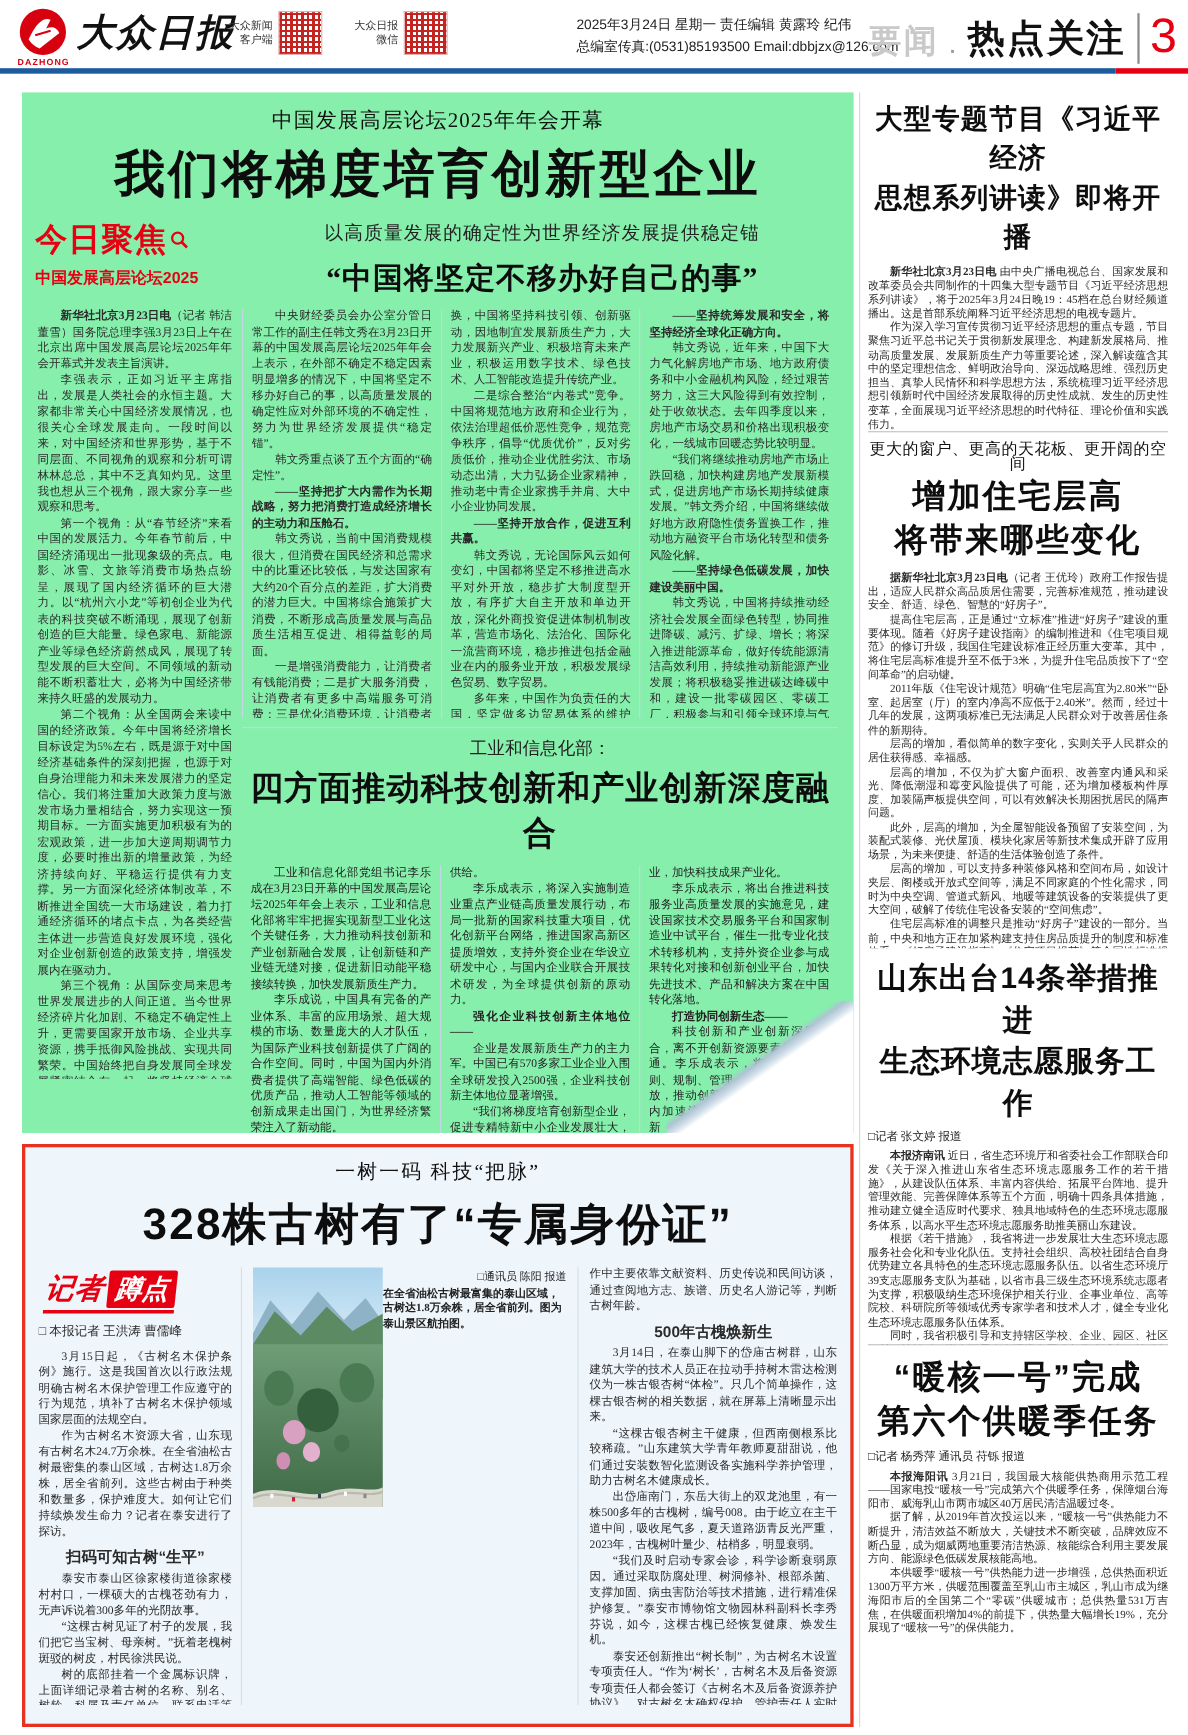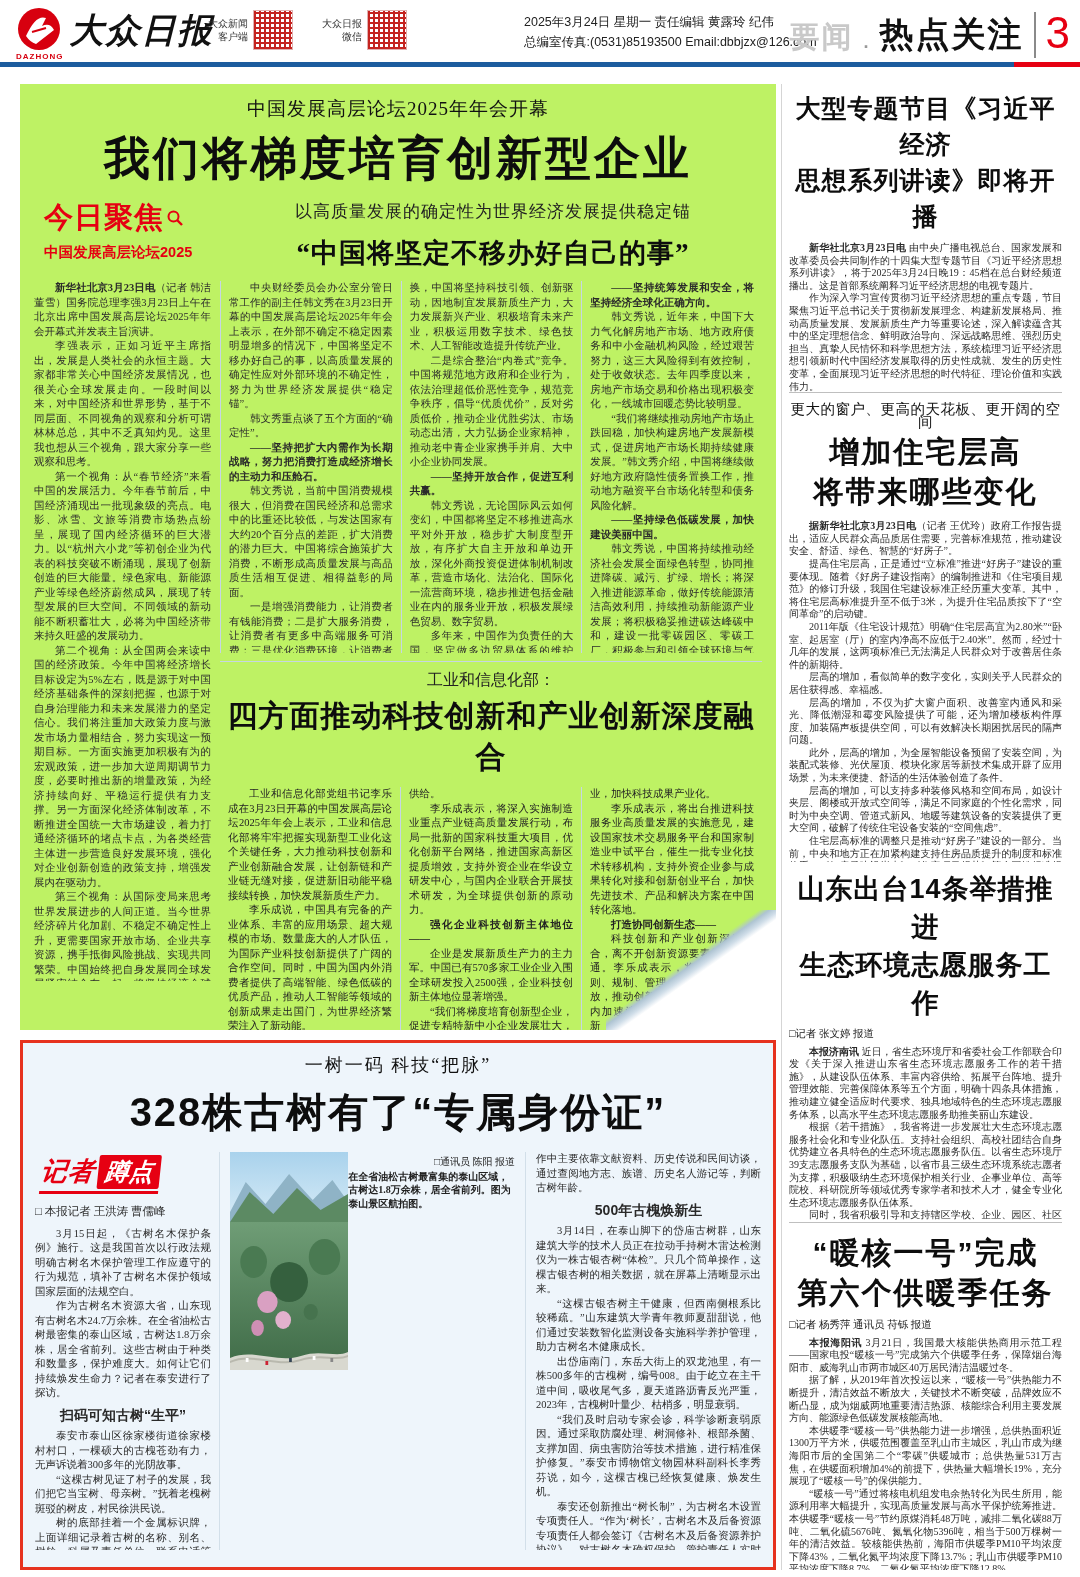--- a/index.html
+++ b/index.html
@@ -22,26 +22,26 @@
   .section-wrap{position:absolute;right:10px;top:6px;display:flex;align-items:flex-end;gap:10px;height:52px;}
   .section-light{font:700 30px "Liberation Sans",sans-serif;color:#c9c9c9;letter-spacing:2px;}
   .section-dot{font:700 18px "Liberation Sans",sans-serif;color:#999;}
   .section-bold{font:900 34px "Liberation Sans",sans-serif;color:#111;letter-spacing:2px;}
   .pagenum-divider{width:2px;height:46px;background:#8a8a8a;}
   .page-number{font:400 44px "Liberation Sans",sans-serif;color:#e60012;}
   .header-rule{position:absolute;top:62px;left:0;width:1014px;height:5px;background:#1c5c9e;}
   .header-rule-red{position:absolute;top:62px;left:1014px;width:66px;height:5px;background:#e60012;}
   .vrule{position:absolute;left:781px;top:84px;width:1px;height:1486px;background:#d5d5d5;}
   
-  .forum-box{position:absolute;left:20px;top:84px;width:756px;height:946px;background:#bef264;
+  .forum-box{position:absolute;left:20px;top:84px;width:756px;height:946px;background:#86efac;
       box-sizing:border-box;padding:12px 0 0;overflow:hidden;}
   .forum-kicker{text-align:center;font-size:19px;letter-spacing:1px;color:#111;}
   .forum-headline{text-align:center;font:900 46px "Liberation Sans",sans-serif;color:#0d0d0d;
       letter-spacing:3px;margin:6px 0 8px;}
-  .forum-mid{display:flex;padding:0 24px;align-items:flex-start;margin-bottom:6px;}
+  .forum-mid{display:flex;padding:0 12px;align-items:flex-start;margin-bottom:6px;}
   .focus{width:190px;}
   .focus-title{display:flex;align-items:center;gap:2px;color:#e60012;
       font:900 29px "Liberation Sans",sans-serif;letter-spacing:1px;}
   .focus-sub{color:#e60012;font:700 14.5px "Liberation Sans",sans-serif;margin-top:5px;}
   .deks{flex:1;text-align:center;}
   .dek1{font-size:17px;color:#222;margin:2px 0 12px;letter-spacing:1px;}
   .dek2{font:700 27px "Liberation Serif",serif;color:#0d0d0d;letter-spacing:1px;}
   .forum-cols{display:flex;padding:4px 14px 0;}
   .fcol{font-size:10.5px;line-height:14.5px;color:#2a2a2a;}
   .fcol1{width:186px;height:700px;overflow:hidden;padding-right:9px;box-sizing:border-box;}
@@ -275,21 +275,20 @@
     <div class="ra ra4">
       <div class="ra4-headline">
         <div>“暖核一号”完成</div>
         <div>第六个供暖季任务</div>
       </div>
       <div class="r-byline">□记者 杨秀萍 通讯员 苻铄 报道</div>
       <div>
           <p class="para"><b>本报海阳讯</b> 3月21日，我国最大核能供热商用示范工程——国家电投“暖核一号”完成第六个供暖季任务，保障烟台海阳市、威海乳山市两市城区40万居民清洁温暖过冬。</p>
           <p class="para">据了解，从2019年首次投运以来，“暖核一号”供热能力不断提升，清洁效益不断放大，关键技术不断突破，品牌效应不断凸显，成为烟威两地重要清洁热源、核能综合利用主要发展方向、能源绿色低碳发展核能高地。</p>
           <p class="para">本供暖季“暖核一号”供热能力进一步增强，总供热面积近1300万平方米，供暖范围覆盖至乳山市主城区，乳山市成为继海阳市后的全国第二个“零碳”供暖城市；总供热量531万吉焦，在供暖面积增加4%的前提下，供热量大幅增长19%，充分展现了“暖核一号”的保供能力。</p>
-          <p class="para">“暖核一号”通过将核电机组发电余热转化为民生所用，能源利用率大幅提升，实现高质量发展与高水平保护统筹推进。本供暖季“暖核一号”节约原煤消耗48万吨，减排二氧化碳88万吨、二氧化硫5676吨、氮氧化物5396吨，相当于500万棵树一年的清洁效益。较核能供热前，海阳市供暖季PM10平均浓度下降43%，二氧化氮平均浓度下降13.7%；乳山市供暖季PM10平均浓度下降8.7%、二氧化氮平均浓度下降12.8%。</p>
         </div>
     </div>
   </div>
 
   <div class="tree-box">
     <div class="tree-kicker">一树一码   科技“把脉”</div>
     <div class="tree-headline">328株古树有了“专属身份证”</div>
     <div class="tree-body">
       <div class="tcol1">
         <div class="dunpoint-badge">

